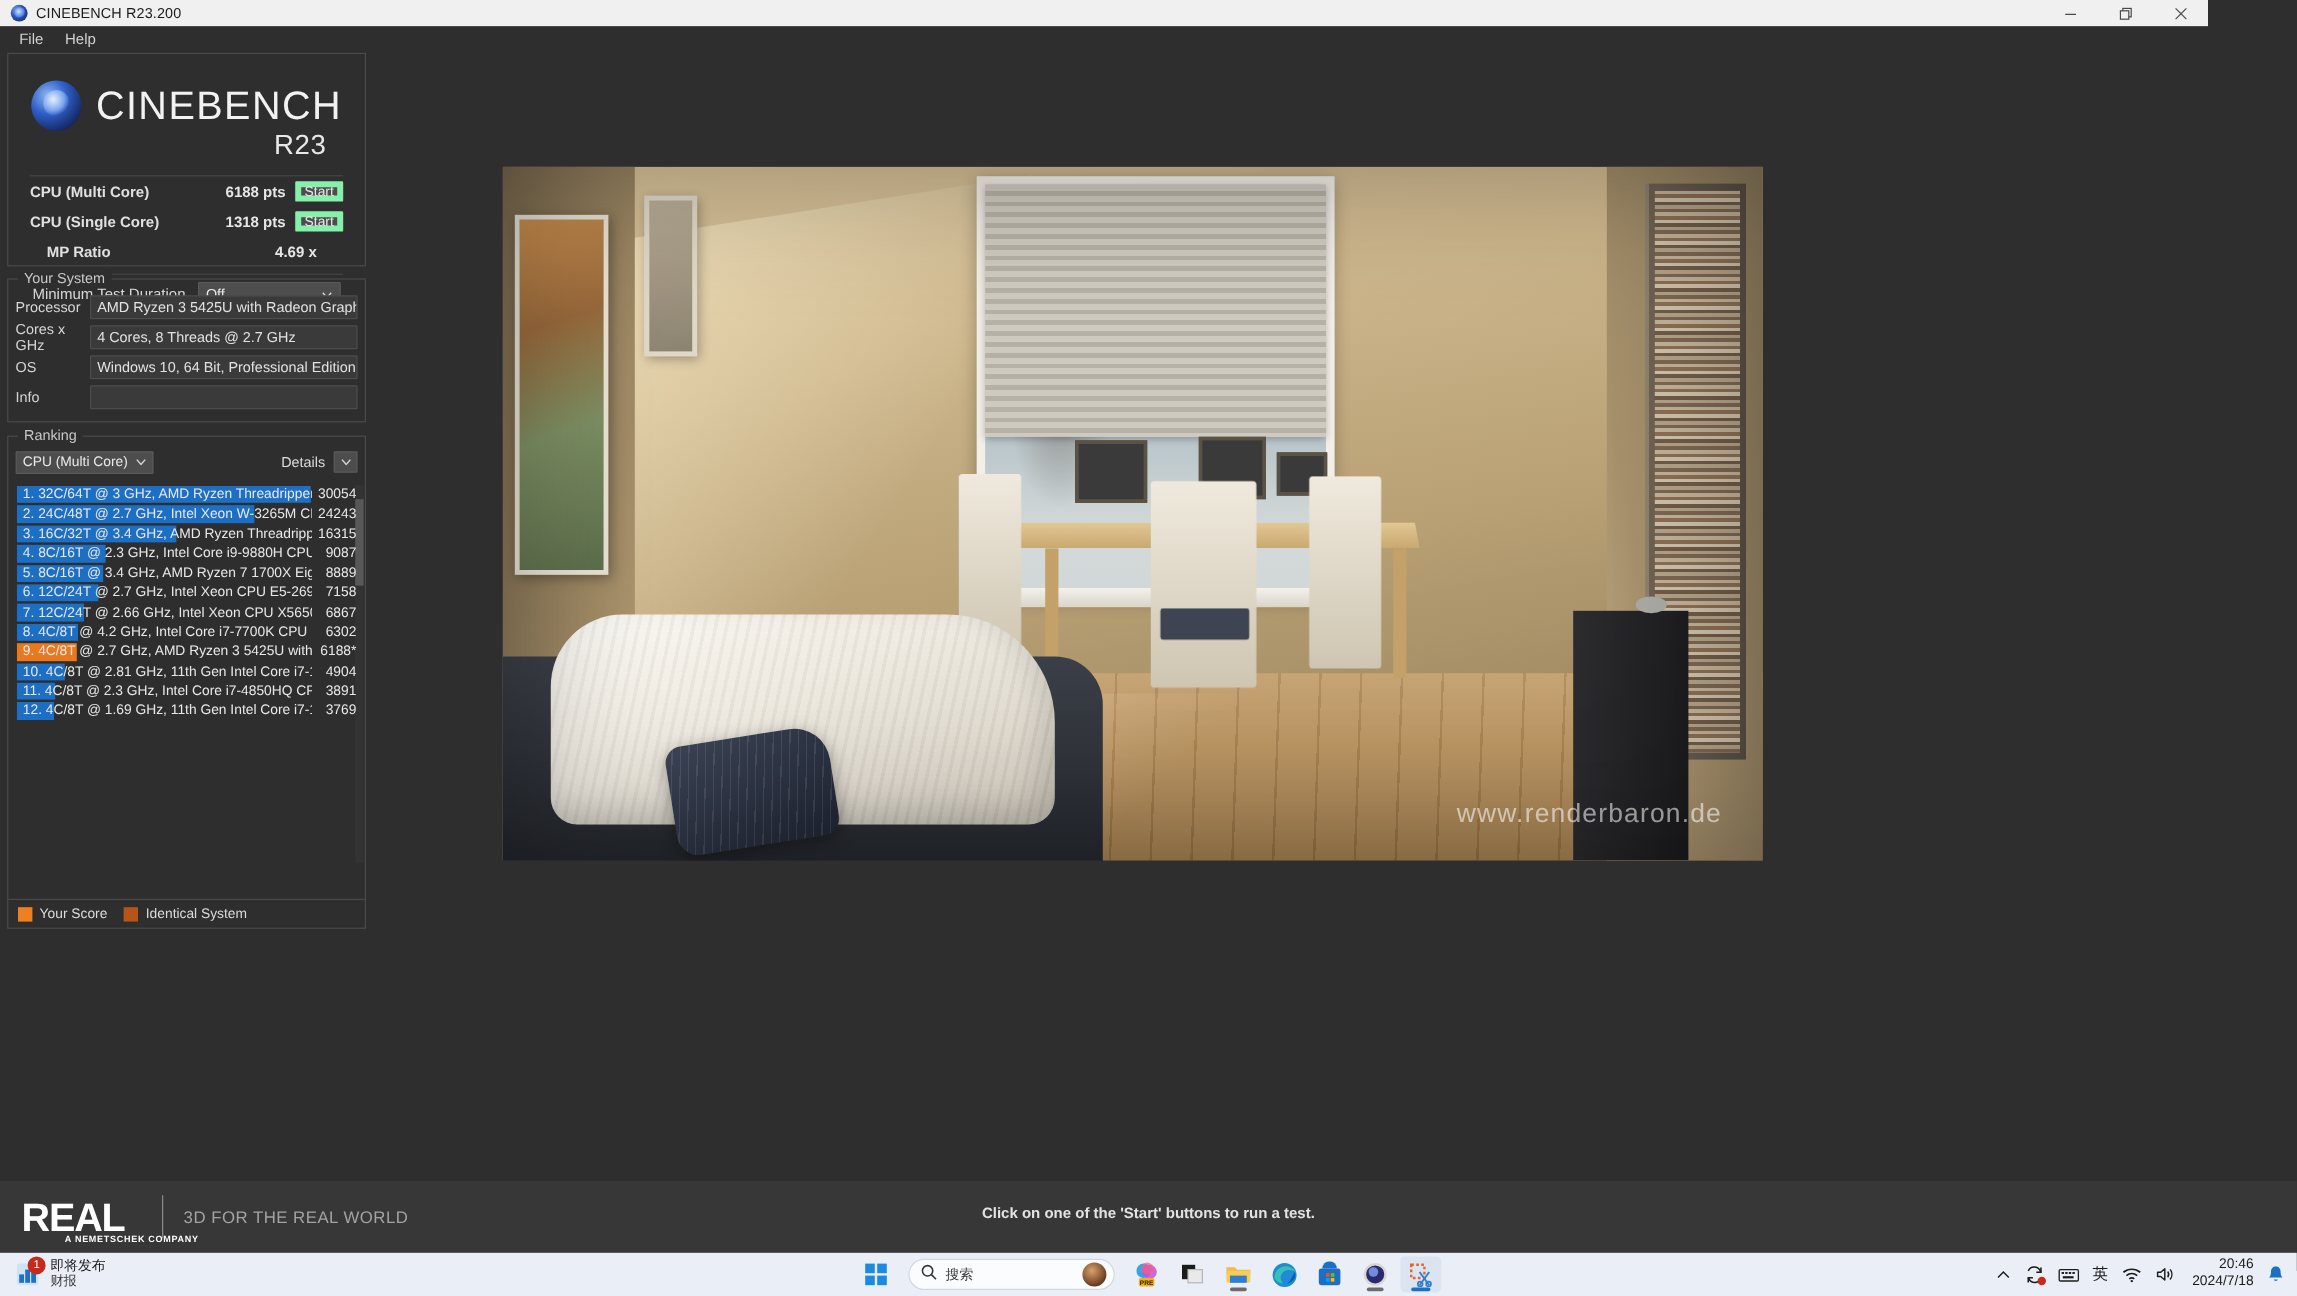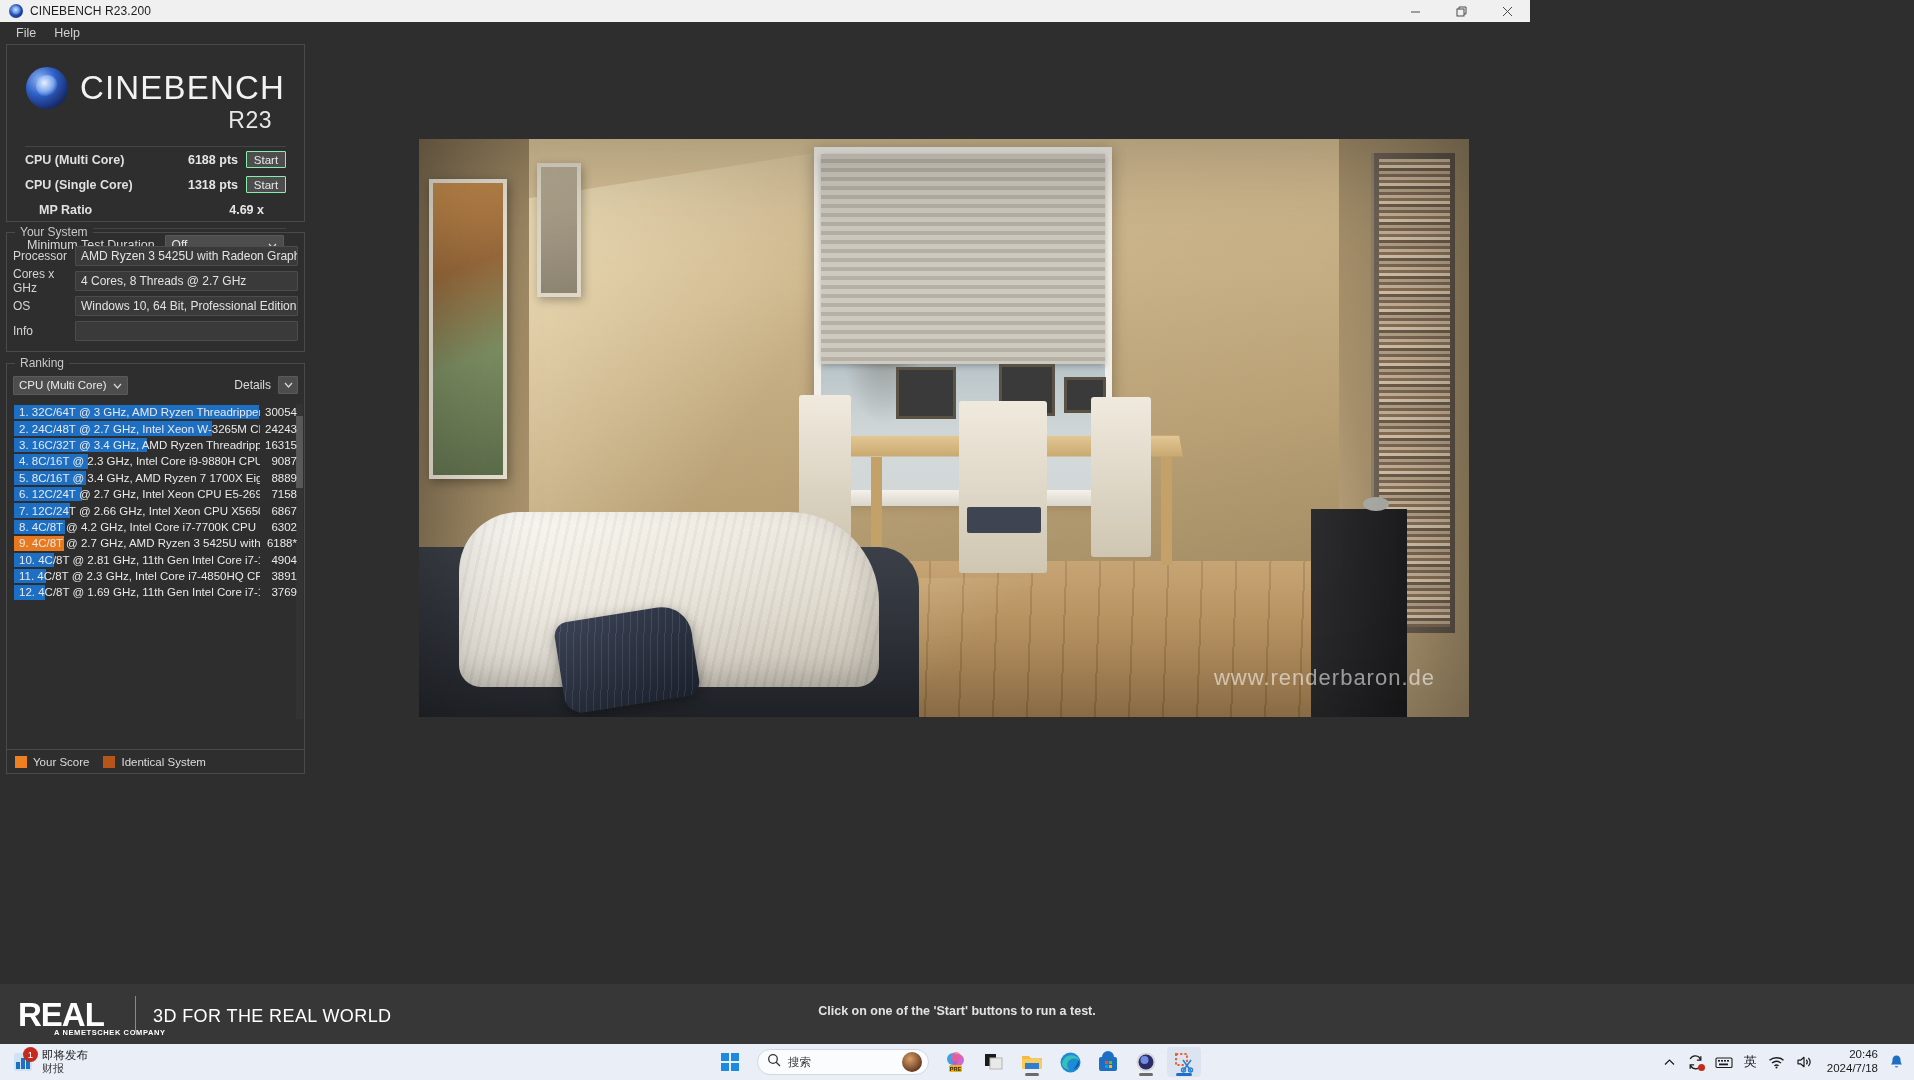--- a/index.html
+++ b/index.html
@@ -5,21 +5,21 @@
   * { box-sizing: border-box; margin: 0; padding: 0; }
   html, body {
     width: 1914px; height: 1080px;
     overflow: hidden;
     font-family: "Liberation Sans", sans-serif;
     background: #2e2e2e;
   }
 
   
   #titlebar {
-    position: absolute; top: 0; left: 0; width: 1530px; height: 22px;
+    position: absolute; top: 0; left: 0; width: 1840px; height: 22px;
     background: #f0f0f0; display: flex; align-items: center;
   }
   #tb-icon { width: 16px; height: 16px; margin: 0 6px 0 8px; position: relative; }
   #tb-icon .ball {
     position: absolute; inset: 1px;
     border-radius: 50%;
     background: radial-gradient(circle at 35% 32%, #7fa8e8 0%, #2a54b8 42%, #15255e 100%);
   }
   #tb-icon .crescent {
     position: absolute; left: 4px; top: 3px; width: 9px; height: 9px;
@@ -80,21 +80,21 @@
   .score-row {
     display: flex; align-items: center; height: 25px; margin: 0 2px; padding: 0 2px;
   }
   .score-label { font-size: 12.5px; color: #e0e0e0; font-weight: bold; }
   .score-label.indent { padding-left: 14px; }
   .score-value {
     margin-left: auto; font-size: 12.5px; color: #e6e6e6; font-weight: bold;
     padding-right: 8px;
   }
   .score-btn {
-    width: 40px; height: 17px; background: #4d4d4d; border: 1px solid #86efac;
+    width: 40px; height: 17px; background: #4d4d4d; border: 5px solid #86efac;
     color: #e8e8e8; font-size: 11.5px; display: flex; align-items: center; justify-content: center;
     border-radius: 1px;
   }
   .score-value.nobtn { padding-right: 22px; }
   #durrow { display: flex; align-items: center; height: 31px; padding: 0 6px; }
   #durlabel { font-size: 12.5px; color: #d8d8d8; }
   #durselect {
     margin-left: 10px; flex: 1; height: 19px; background: #4d4d4d; border: 1px solid #5a5a5a;
     display: flex; align-items: center; padding: 0 6px; font-size: 12px; color: #eaeaea;
     border-radius: 1px;
@@ -173,21 +173,21 @@
     font-family: "Liberation Sans", sans-serif;
   }
   #maxon-sub {
     position: absolute; left: 54px; top: 44px; font-size: 7.5px; color: #fff;
     letter-spacing: .6px; font-weight: bold;
   }
   #maxon-divider {
     position: absolute; left: 135px; top: 12px; width: 1px; height: 36px; background: #8a8a8a;
   }
   #maxon-tagline {
-    position: absolute; left: 153px; top: 22px; font-size: 18px; color: #ffffff;
+    position: absolute; left: 153px; top: 22px; font-size: 14px; color: #a3a3a3;
     letter-spacing: .4px;
     text-align: right;
   }
   #status-text {
     position: absolute; left: 0; top: 20px; width: 1914px; text-align: center;
     font-size: 12.5px; color: #e3e3e3; font-weight: bold;
   }
 
   
   #viewport {

